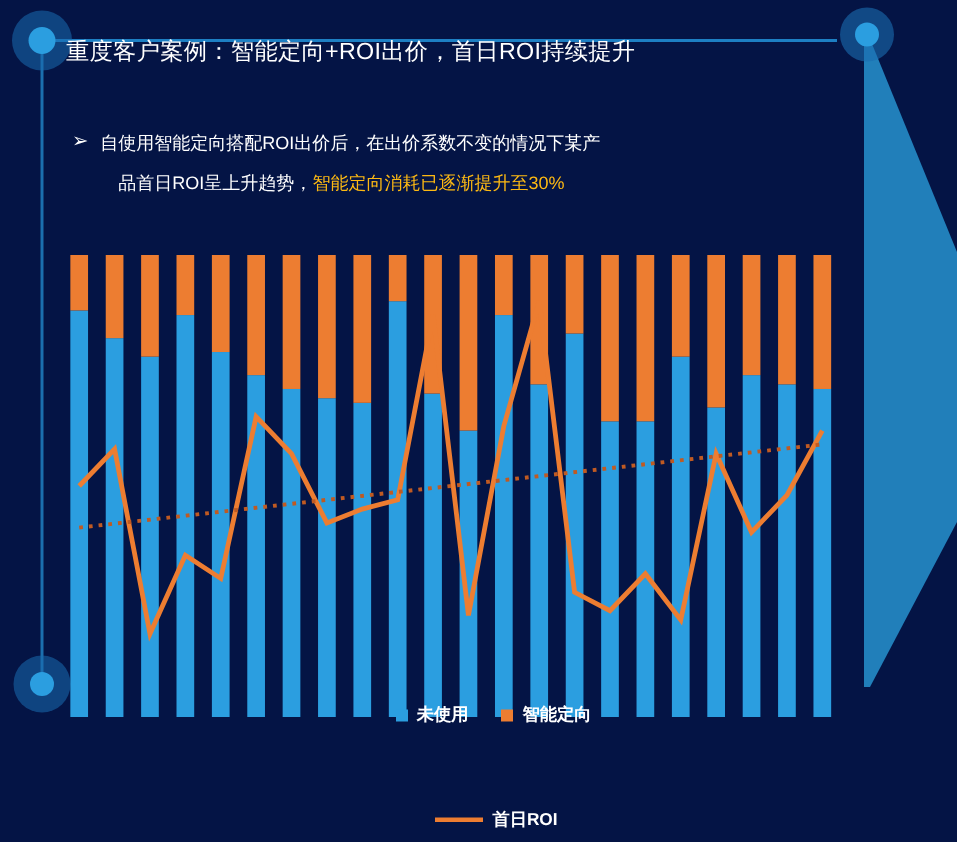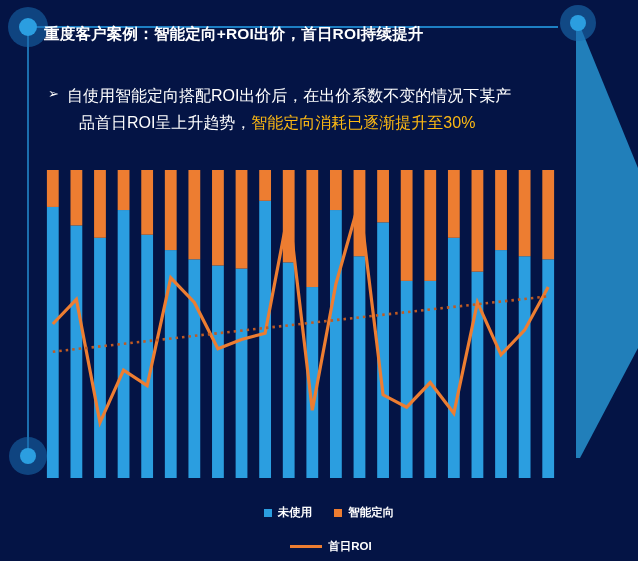--- a/index.html
+++ b/index.html
@@ -42,21 +42,21 @@
     position: absolute;
     border-radius: 50%;
     background: #2b9ee0;
   }
 
   
   .title {
     position: absolute;
     left: 44px; top: 24px;
     font-size: 15.5px;
-    font-weight: bold;
+    font-weight: normal;
     color: #ffffff;
     letter-spacing: 0.2px;
     white-space: nowrap;
     text-align: right;
   }
   .bullet-wrap {
     position: absolute;
     left: 48px; top: 82px;
     width: 480px;
   }
@@ -65,21 +65,21 @@
     align-items: flex-start;
     gap: 8px;
   }
   .bullet-mark {
     color: #ffffff;
     font-size: 13px;
     line-height: 23px;
     flex: 0 0 auto;
   }
   .bullet-text {
-    font-size: 16px;
+    font-size: 12px;
     line-height: 27px;
     color: #ffffff;
   }
   .bullet-text .l2 { display: block; padding-left: 12px; }
   .hl { color: #fdb913; font-weight: normal; }
 
   
   #chart {
     position: absolute;
     left: 20px; top: 160px;
@@ -89,21 +89,21 @@
 
   
   .legend {
     position: absolute;
     width: 638px;
     display: flex;
     justify-content: center;
     align-items: center;
     gap: 22px;
   }
-  .legend-row1 { left: 0; top: 505px; padding-left: 20px; }
+  .legend-row1 { left: 0; top: 469px; padding-left: 20px; }
   .legend-row2 { left: 12px; top: 528px; margin-top: 11px; }
   .leg-item {
     display: flex;
     align-items: center;
     gap: 6px;
     font-size: 11.5px;
     font-weight: bold;
     color: #ffffff;
   }
   .sw-box { width: 8px; height: 8px; display: inline-block; }

